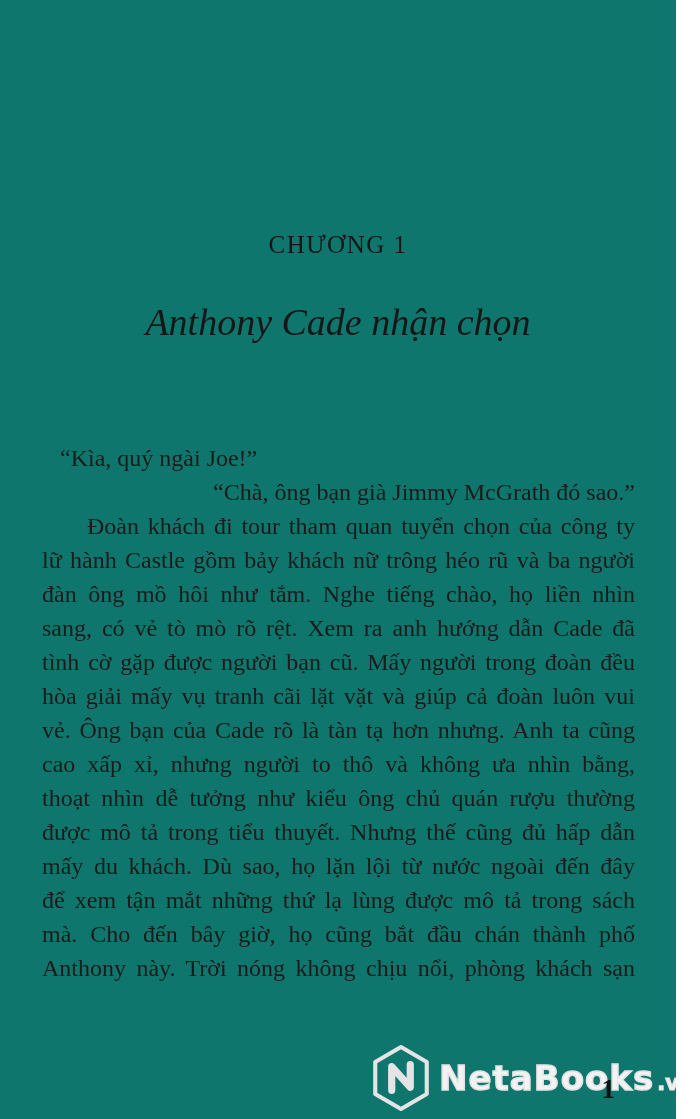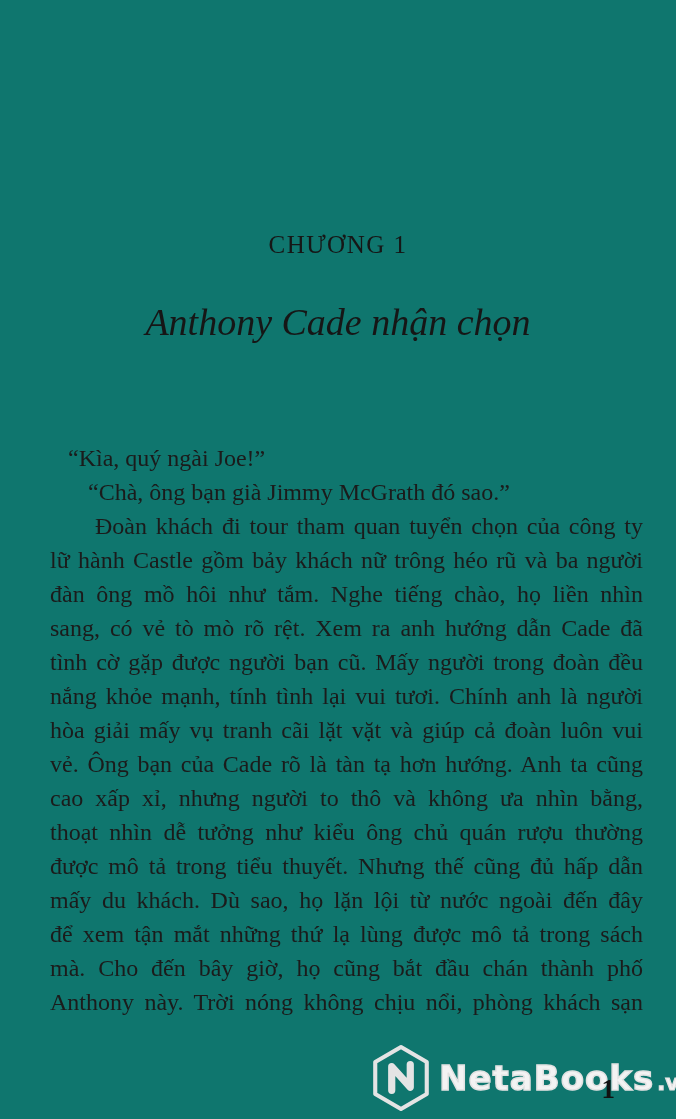--- a/index.html
+++ b/index.html
@@ -26,37 +26,37 @@
     top: 300px; left: 0; right: 0;
     text-align: center;
     font-style: italic;
     font-size: 38px;
     color: #161616;
     z-index: 2;
   }
   .body-text {
     position: absolute;
     top: 441px;
-    left: 50px;
+    left: 42px;
     width: 593px;
     font-size: 24px;
     z-index: 2;
   }
   .body-text .line {
     height: 34px;
     line-height: 34px;
     white-space: nowrap;
   }
   .body-text .line.justify {
     white-space: normal;
     text-align: justify;
     text-align-last: justify;
   }
   .ind-18 { text-indent: 18px; }
-  .ind-38 { text-indent: 38px; }
+  .ind-38 { text-indent: 38px; text-align: right; }
   .ind-45 { text-indent: 45px; }
   .watermark {
     position: absolute;
     left: 370px;
     top: 1044px;
     display: flex;
     align-items: flex-start;
     z-index: 1;
   }
   .wm-logo { width: 62px; height: 68px; flex: 0 0 auto; }
@@ -100,23 +100,22 @@
   <div class="chapter-title">Anthony Cade nhận chọn</div>
 
   <div class="body-text">
       <div class="line ind-18">“Kìa, quý ngài Joe!”</div>
       <div class="line ind-38">“Chà, ông bạn già Jimmy McGrath đó sao.”</div>
       <div class="line justify ind-45">Đoàn khách đi tour tham quan tuyển chọn của công ty</div>
       <div class="line justify">lữ hành Castle gồm bảy khách nữ trông héo rũ và ba người</div>
       <div class="line justify">đàn ông mồ hôi như tắm. Nghe tiếng chào, họ liền nhìn</div>
       <div class="line justify">sang, có vẻ tò mò rõ rệt. Xem ra anh hướng dẫn Cade đã</div>
       <div class="line justify">tình cờ gặp được người bạn cũ. Mấy người trong đoàn đều</div>
-      <div class="line justify">nắng khỏe mạnh, tính tình lại vui tươi. Chính anh là người</div>
       <div class="line justify">hòa giải mấy vụ tranh cãi lặt vặt và giúp cả đoàn luôn vui</div>
-      <div class="line justify">vẻ. Ông bạn của Cade rõ là tàn tạ hơn hướng. Anh ta cũng</div>
+      <div class="line justify">vẻ. Ông bạn của Cade rõ là tàn tạ hơn nhưng. Anh ta cũng</div>
       <div class="line justify">cao xấp xỉ, nhưng người to thô và không ưa nhìn bằng,</div>
       <div class="line justify">thoạt nhìn dễ tưởng như kiểu ông chủ quán rượu thường</div>
       <div class="line justify">được mô tả trong tiểu thuyết. Nhưng thế cũng đủ hấp dẫn</div>
       <div class="line justify">mấy du khách. Dù sao, họ lặn lội từ nước ngoài đến đây</div>
       <div class="line justify">để xem tận mắt những thứ lạ lùng được mô tả trong sách</div>
       <div class="line justify">mà. Cho đến bây giờ, họ cũng bắt đầu chán thành phố</div>
       <div class="line justify">Anthony này. Trời nóng không chịu nổi, phòng khách sạn</div>
     </div>
 
   <div class="watermark">

